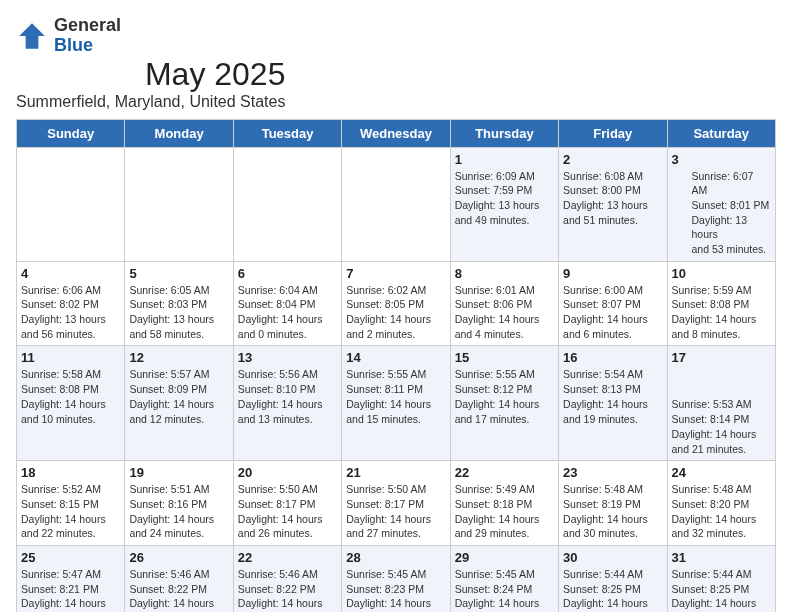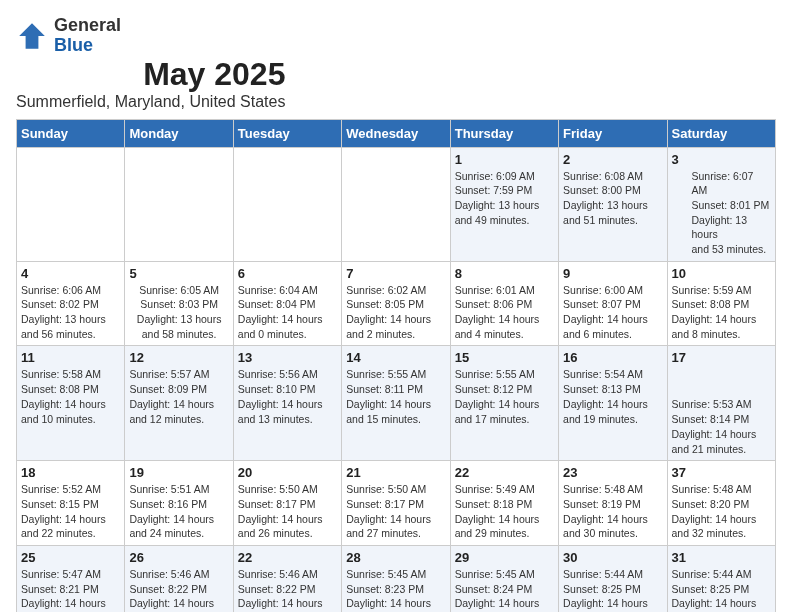--- a/index.html
+++ b/index.html
@@ -31,38 +31,38 @@
     .logo-text span.blue { color: #1a5fa8; margin-top: 45px; }
     .logo-icon {
       width: 32px;
       height: 32px;
     }
     .title-block {
       text-align: right;
     }
     .title-block h1 {
       font-size: 32px;
-      font-weight: bold;
+      font-weight: normal;
       color: #222;
     }
     .title-block h2 {
       font-size: 16px;
       font-weight: normal;
       color: #333;
     }
     .calendar {
       border-collapse: collapse;
       width: 100%;
       font-size: 11px;
     }
     .calendar thead tr th {
       background-color: #2e6db4;
       color: #fff;
       padding: 6px 4px;
-      text-align: left;
+      text-align: center;
       font-size: 13px;
       font-weight: bold;
       border: 1px solid #ccc;
     }
     .calendar tbody tr td {
       vertical-align: top;
       border: 1px solid #ccc;
       padding: 4px 4px 4px 4px;
       width: calc(100% / 7);
       height: 80px;
@@ -153,21 +153,21 @@
       <tr>
         <td>
           <span class="day-num">4</span>
           <div class="day-info" style="white-space: pre-line;">Sunrise: 6:06 AM
 Sunset: 8:02 PM
 Daylight: 13 hours
 and 56 minutes.</div>
         </td>
         <td>
           <span class="day-num">5</span>
-          <div class="day-info" style="white-space: pre-line; text-align: center;">Sunrise: 6:05 AM
+          <div class="day-info" style="white-space: pre-line;">Sunrise: 6:05 AM
 Sunset: 8:03 PM
 Daylight: 13 hours
 and 58 minutes.</div>
         </td>
         <td>
           <span class="day-num">6</span>
           <div class="day-info" style="white-space: pre-line;">Sunrise: 6:04 AM
 Sunset: 8:04 PM
 Daylight: 14 hours
 and 0 minutes.</div>
@@ -289,21 +289,21 @@
 and 29 minutes.</div>
         </td>
         <td>
           <span class="day-num">23</span>
           <div class="day-info" style="white-space: pre-line;">Sunrise: 5:48 AM
 Sunset: 8:19 PM
 Daylight: 14 hours
 and 30 minutes.</div>
         </td>
         <td>
-          <span class="day-num">37</span>
+          <span class="day-num">24</span>
           <div class="day-info" style="white-space: pre-line;">Sunrise: 5:48 AM
 Sunset: 8:20 PM
 Daylight: 14 hours
 and 32 minutes.</div>
         </td>
       </tr>
       <tr>
         <td>
           <span class="day-num">25</span>
           <div class="day-info" style="white-space: pre-line;">Sunrise: 5:47 AM

